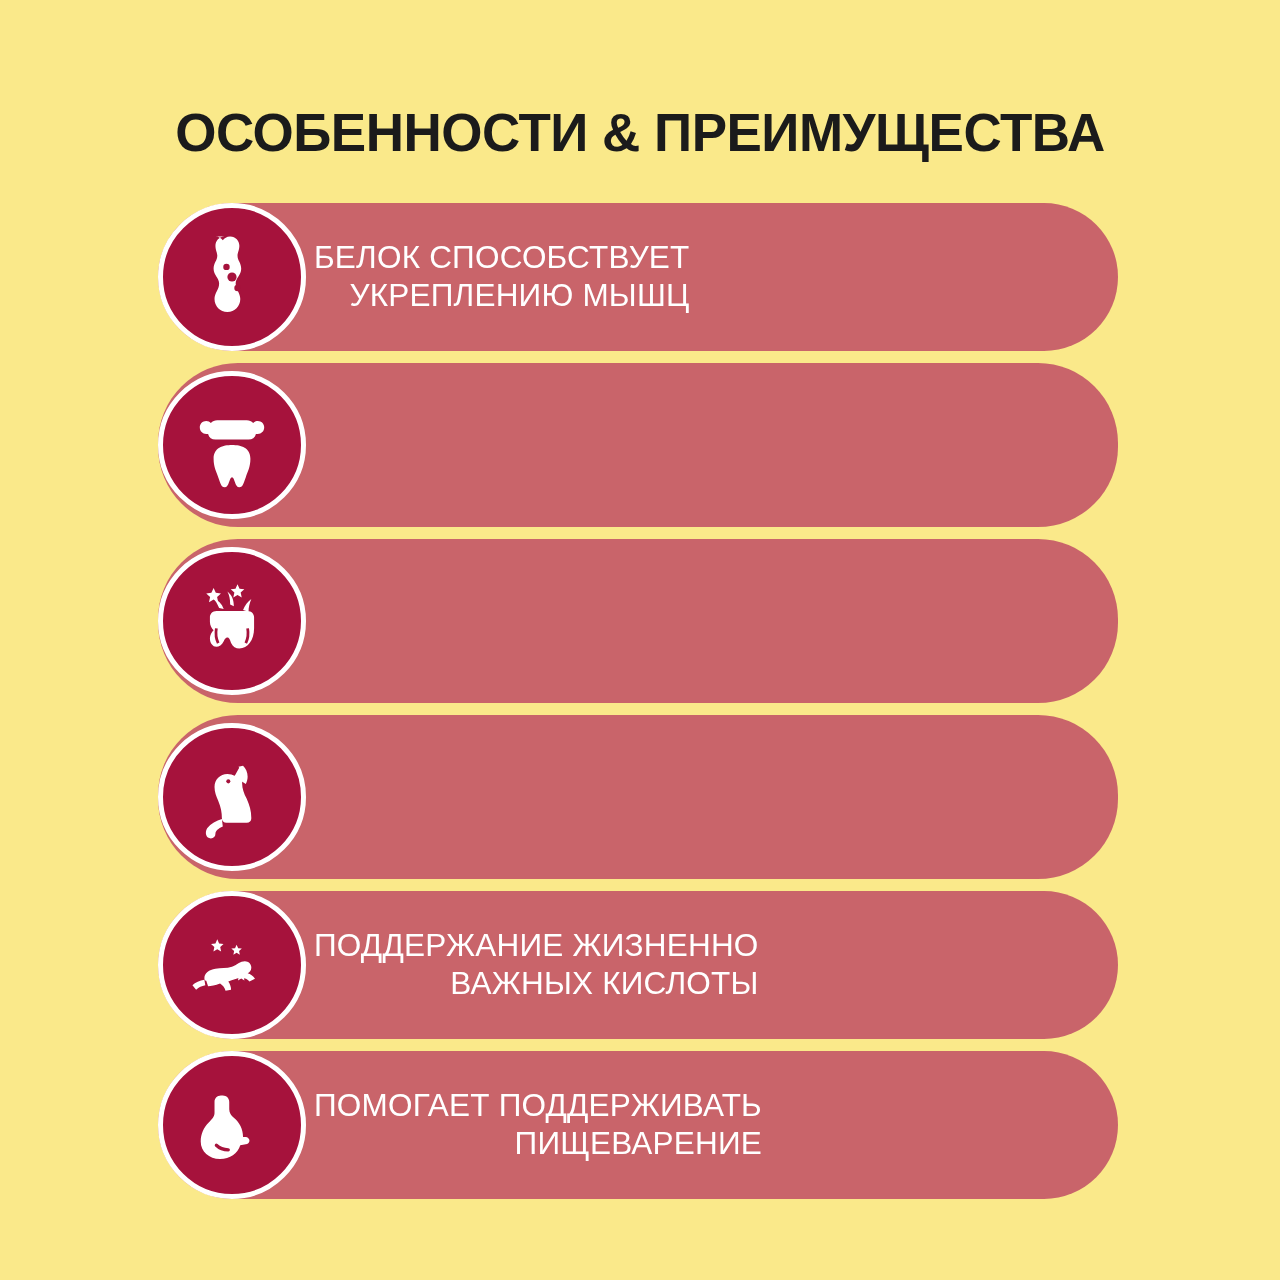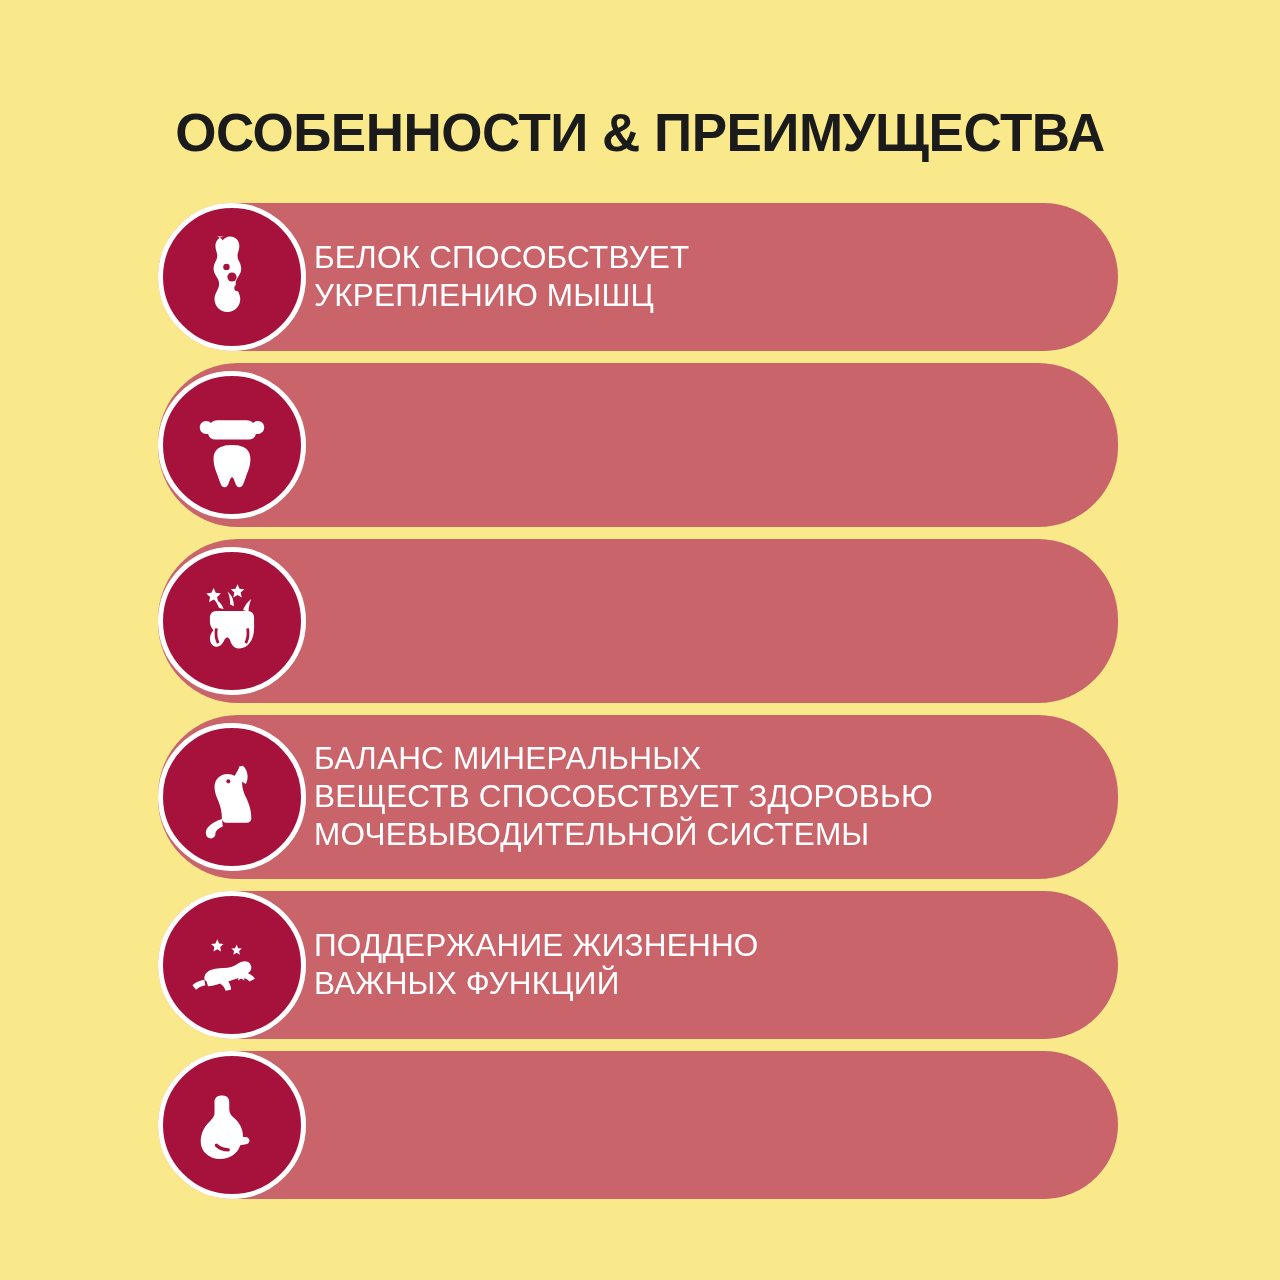--- a/index.html
+++ b/index.html
@@ -35,20 +35,21 @@
     margin-top: 40px;
   }
   .features {
     position: absolute;
     top: 203px;
     left: 158px;
     width: 960px;
     display: flex;
     flex-direction: column;
     gap: 12px;
+    text-align: right;
   }
   .feature-row {
     position: relative;
     display: flex;
     align-items: center;
     background: #c9646a;
     border-radius: 80px;
     min-height: 148px;
     box-sizing: border-box;
     padding-left: 156px;
@@ -139,46 +140,45 @@
       <div class="icon-badge">
         <svg viewBox="0 0 100 100" aria-hidden="true">
           <g fill="#ffffff">
             <path d="M58 18l-5 9c-2-1-5-2-8-2-8 0-14 6-14 14 0 6 2 10 4 15 3 7 4 13 4 19 0 3 2 5 5 5h22c3 0 5-2 5-5 0-8-2-14-5-21-3-6-5-11-5-17 0-5 1-8 3-11l-2-6z"></path>
             <path d="M62 16c3 3 5 7 5 12 0 3-1 6-2 8l-6-4c1-2 1-4 1-6 0-4-1-7-3-9z"></path>
             <path d="M39 74c-6 2-12 5-16 10-3 5-1 11 4 11 3 0 5-2 5-5 0-3 3-6 8-8z"></path>
             <circle cx="46" cy="33" r="2.2" fill="#a6123c"></circle>
           </g>
         </svg>
       </div>
-      <div class="feature-text">БАЛАНС МИНЕРАЛЬНЫХ
-ВЕЩЕСТВ СПОСОБСТВУЕТ ЗДОРОВЬЮ
-МОЧЕВЫВОДИТЕЛЬНОЙ СИСТЕМЫ</div>
     </div>
 
     <div class="feature-row">
       <div class="icon-badge">
         <svg viewBox="0 0 100 100" aria-hidden="true">
           <g fill="#ffffff">
             <path d="M34 22l2 4.6 4.8.5-3.6 3.3 1 4.9L34 32.8l-4.2 2.5 1-4.9-3.6-3.3 4.8-.5z"></path>
             <path d="M55 28l1.7 3.8 4 .4-3 2.7.8 4-3.5-2.1-3.5 2.1.8-4-3-2.7 4-.4z"></path>
             <path d="M60 56l1.7 3.8 4 .4-3 2.7.8 4-3.5-2.1-3.5 2.1.8-4-3-2.7 4-.4z"></path>
             <path d="M20 64c0-5 5-9 12-10 6-1 12 0 18-2 5-2 9-6 14-6 4 0 7 3 7 7 0 3-2 5-4 6 3 1 6 3 8 6l-6 3c-2-3-5-4-9-4-5 0-9 2-14 4 2 3 3 6 3 9l-6 1c-1-4-3-6-6-8-5 2-10 3-13 3l-2-6c-2 0-2-2-2-3z"></path>
             <path d="M20 66c-5 1-10 3-13 6l4 5c3-3 6-4 10-5z"></path>
           </g>
         </svg>
       </div>
       <div class="feature-text">ПОДДЕРЖАНИЕ ЖИЗНЕННО
-ВАЖНЫХ ФУНКЦИЙ</div>
+ВАЖНЫХ КИСЛОТЫ</div>
     </div>
 
     <div class="feature-row">
       <div class="icon-badge">
         <svg viewBox="0 0 100 100" aria-hidden="true">
           <g fill="#ffffff">
             <path d="M38 18c-4 0-7 3-7 7v12c0 4-3 7-6 10-6 6-9 13-9 21 0 11 9 19 21 19 11 0 19-6 22-15l6-1c2 0 4-2 4-4s-2-4-4-4h-3c0-9-4-16-10-21-3-2-5-5-5-9V25c0-4-3-7-7-7z"></path>
             <path d="M33 72c3 3 8 5 13 5" stroke="#a6123c" stroke-width="3.5" fill="none" stroke-linecap="round"></path>
           </g>
         </svg>
       </div>
+      <div class="feature-text">ПОМОГАЕТ ПОДДЕРЖИВАТЬ
+ПИЩЕВАРЕНИЕ</div>
     </div>
 
   </div>
 </div>
 
 </body></html>

